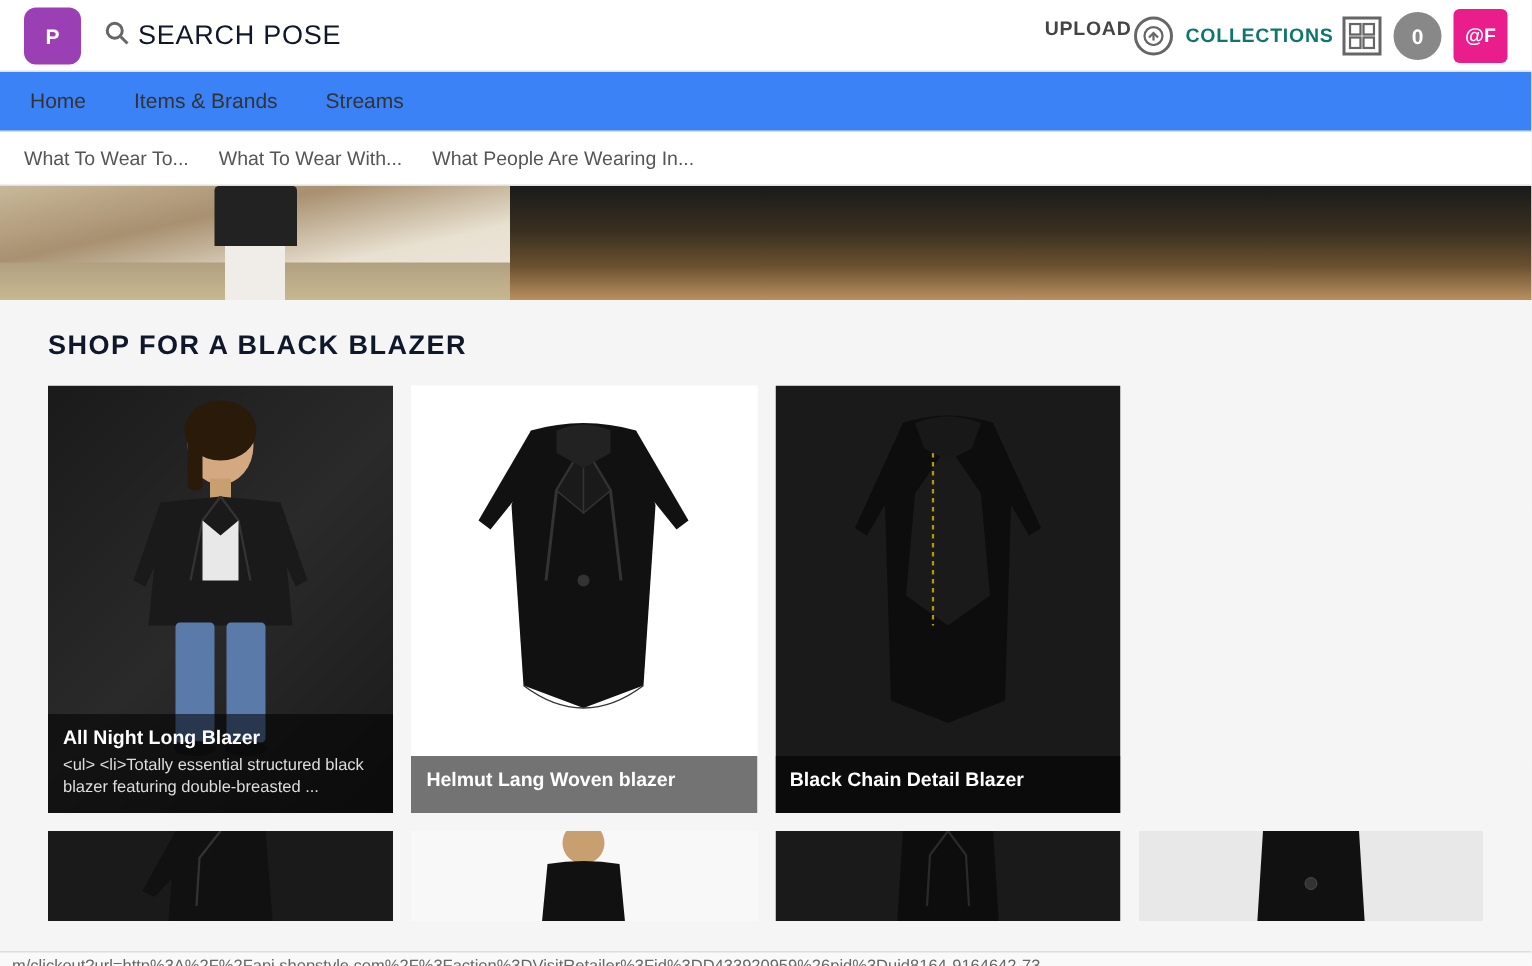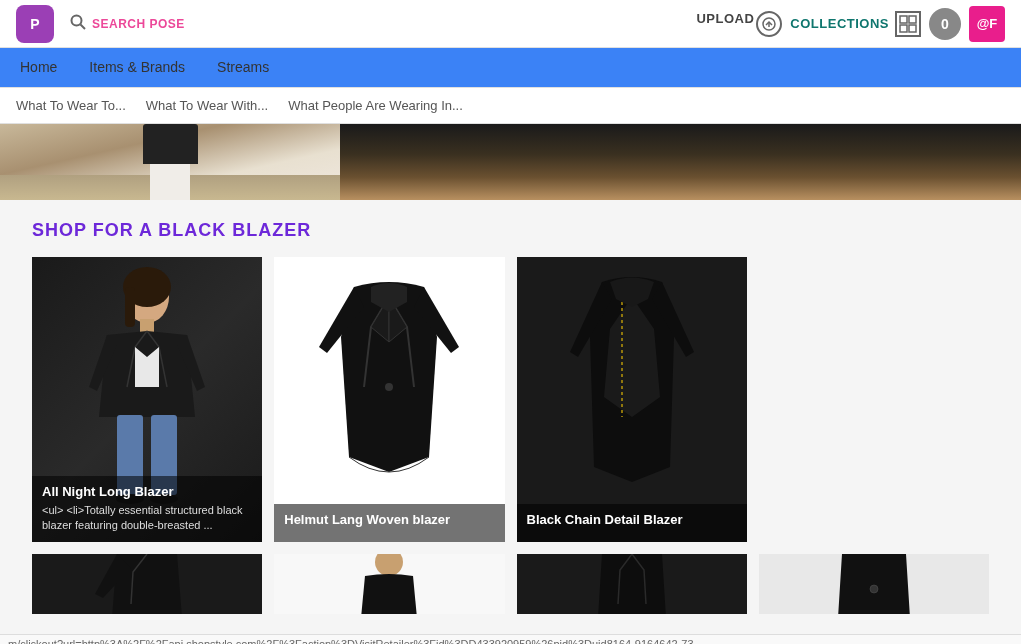--- a/index.html
+++ b/index.html
@@ -176,21 +176,21 @@
       background: linear-gradient(to bottom, #2a2a2a, #5a4a30, #8a7040);
       position: relative;
     }
 
     
     .shop-section {
       padding: 20px 32px;
       background: #f5f5f5;
     }
     .shop-title {
-      color: #6d28d9;
+      color: #0f172a;
       font-size: 18px;
       font-weight: bold;
       text-transform: uppercase;
       margin-bottom: 16px;
       letter-spacing: 1px;
     }
     .products-grid {
       display: grid;
       grid-template-columns: repeat(4, 1fr);
       gap: 12px;
@@ -272,21 +272,21 @@
 <div class="header">
   <div class="logo">P</div>
 
   <div class="search-area">
     <span>
       <svg width="16" height="16" viewBox="0 0 16 16" fill="none">
         <circle cx="6.5" cy="6.5" r="5" stroke="#666" stroke-width="2"></circle>
         <line x1="10.5" y1="10.5" x2="15" y2="15" stroke="#666" stroke-width="2"></line>
       </svg>
     </span>
-    <span style="font-size:12px;font-weight:bold;color:#ec4899;letter-spacing:0.5px;">SEARCH POSE</span>
+    <span style="font-size:18px;font-weight:normal;color:#0f172a;letter-spacing:0.5px;">SEARCH POSE</span>
   </div>
 
   <div class="header-right">
     <div class="upload-btn">
       <span>UPLOAD</span>
       <div class="upload-circle">
         <svg width="14" height="14" viewBox="0 0 14 14" fill="none">
           <circle cx="7" cy="7" r="6" stroke="#666" stroke-width="1.5"></circle>
           <polyline points="4,8 7,5 10,8" stroke="#666" stroke-width="1.5" fill="none"></polyline>
           <line x1="7" y1="5" x2="7" y2="10" stroke="#666" stroke-width="1.5"></line>

